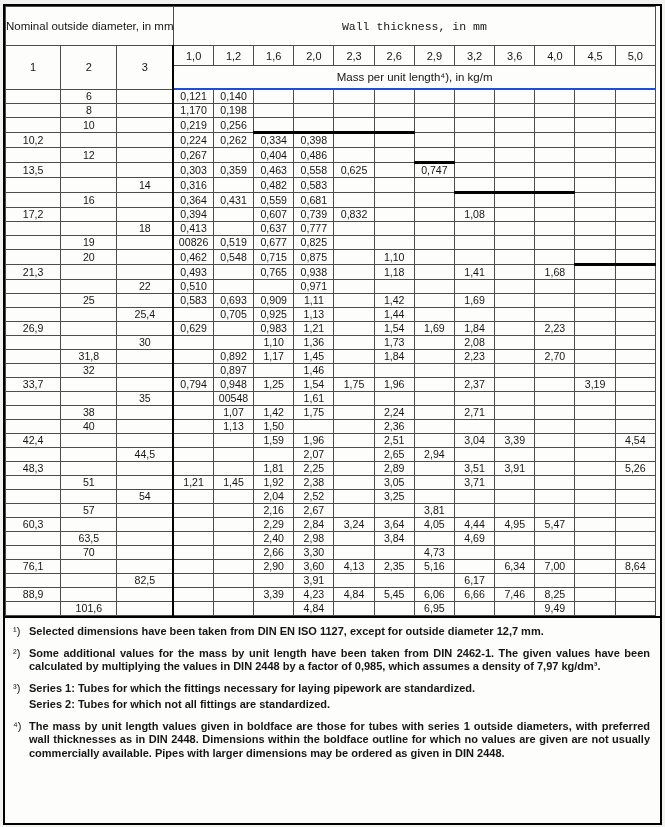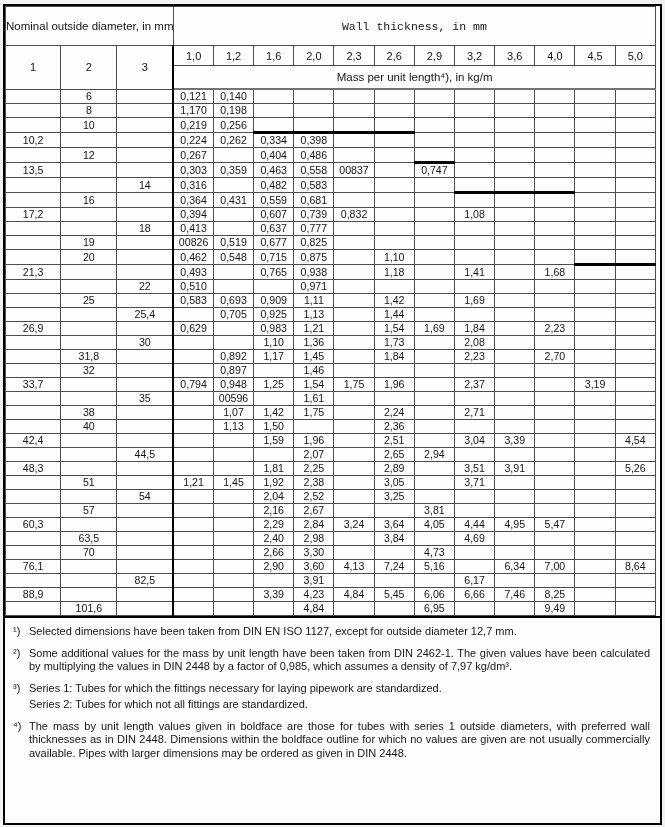--- a/index.html
+++ b/index.html
@@ -15,35 +15,35 @@
   table.din td, table.din th {
     border:1px solid #4d4d4d; padding:0; text-align:center; vertical-align:middle;
     font-weight:normal; color:#161616; overflow:hidden; white-space:nowrap;
   }
   
   th.diam-label { height:38px; font-size:11.5px; line-height:13px; white-space:pre-line; border-right:2px solid #000; }
   th.wall-label { font-size:11.5px;font-family:Liberation Mono, monospace; }
   td.th-val { height:19px; font-size:11px;margin-top:8px; }
   td.mass-label { height:22px; font-size:11.5px; }
   td.series-num { font-size:11px; }
-  tr.hdr-sep td, tr.hdr-sep th { border-bottom:2px solid #737373; }
+  tr.hdr-sep td, tr.hdr-sep th { border-bottom:2px solid #1d4ed8; }
   .sep-strong { border-right:2px solid #000 !important; }
   
   td.dcell { height:13px; font-size:10.6px; line-height:13px; }
   td.mcell { height:13px; font-size:10.6px; line-height:13px; }
   td.b { font-weight:bold;margin-top:44px; }
   tr.group td { border-top:1.8px solid #1f1f1f; }
   td.bo-r { border-right:3px solid #000; }
   td.bo-t { border-top:3px solid #000 !important; }
   
   .fn-area { border-top:2px solid #000; padding:7px 10px 6px 8px; }
   .fn { display:flex; margin-bottom:5px; }
   .fn-marker { flex:0 0 16px; font-size:11px; line-height:13.5px; }
   .fn-text { flex:1; font-size:11px; line-height:13.5px; text-align:justify; }
-  .fn-text p { margin:0 0 3px 0; }
+  .fn-text p { margin:0 0 3px 0;font-weight:bold; }
   .fn-text p.series-cont { margin-left:0; }
 </style>
 </head>
 <body>
 
 <div class="page">
   <table class="din">
     <colgroup>
       <col style="width:55px">
         <col style="width:56px">
@@ -165,21 +165,21 @@
           <td class="mcell"></td>
         </tr>
         <tr class="group">
           <td class="dcell">13,5</td>
           <td class="dcell"></td>
           <td class="dcell sep-strong"></td>
           <td class="mcell">0,303</td>
           <td class="mcell">0,359</td>
           <td class="mcell b">0,463</td>
           <td class="mcell b">0,558</td>
-          <td class="mcell">00837</td>
+          <td class="mcell">0,625</td>
           <td class="mcell"></td>
           <td class="mcell bo-r bo-t">0,747</td>
           <td class="mcell"></td>
           <td class="mcell"></td>
           <td class="mcell"></td>
           <td class="mcell"></td>
           <td class="mcell"></td>
         </tr>
         <tr>
           <td class="dcell"></td>
@@ -434,21 +434,21 @@
           <td class="mcell"></td>
           <td class="mcell"></td>
           <td class="mcell b">3,19</td>
           <td class="mcell"></td>
         </tr>
         <tr>
           <td class="dcell"></td>
           <td class="dcell"></td>
           <td class="dcell sep-strong">35</td>
           <td class="mcell"></td>
-          <td class="mcell">00596</td>
+          <td class="mcell">00548</td>
           <td class="mcell"></td>
           <td class="mcell">1,61</td>
           <td class="mcell"></td>
           <td class="mcell"></td>
           <td class="mcell"></td>
           <td class="mcell"></td>
           <td class="mcell"></td>
           <td class="mcell"></td>
           <td class="mcell"></td>
           <td class="mcell"></td>
@@ -642,21 +642,21 @@
         </tr>
         <tr class="group">
           <td class="dcell">76,1</td>
           <td class="dcell"></td>
           <td class="dcell sep-strong"></td>
           <td class="mcell"></td>
           <td class="mcell"></td>
           <td class="mcell b">2,90</td>
           <td class="mcell">3,60</td>
           <td class="mcell b">4,13</td>
-          <td class="mcell b">7,24</td>
+          <td class="mcell b">2,35</td>
           <td class="mcell b">5,16</td>
           <td class="mcell"></td>
           <td class="mcell">6,34</td>
           <td class="mcell">7,00</td>
           <td class="mcell"></td>
           <td class="mcell b">8,64</td>
         </tr>
         <tr>
           <td class="dcell"></td>
           <td class="dcell"></td>

